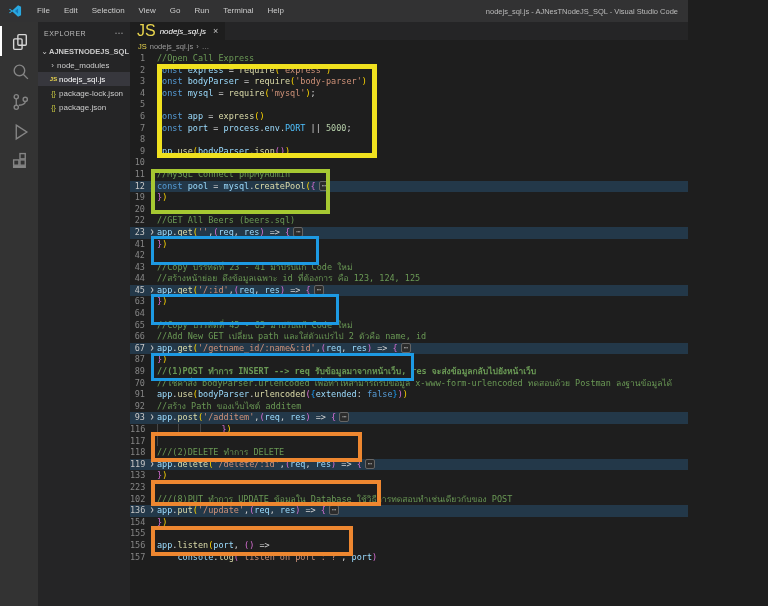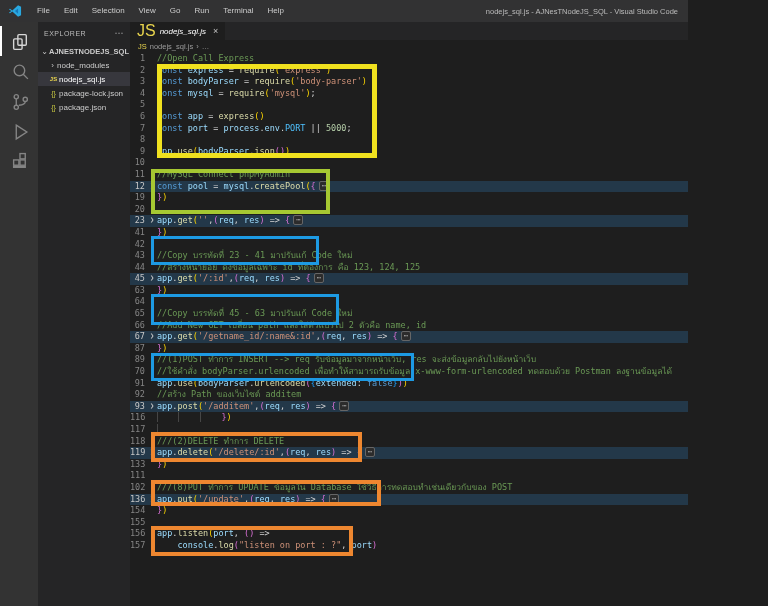--- a/index.html
+++ b/index.html
@@ -176,43 +176,44 @@
           <div class="row"><span class="ln">5</span><span class="fold"></span><span class="txt"></span></div>
           <div class="row"><span class="ln">6</span><span class="fold"></span><span class="txt"><span class="t-k" style="color: rgb(86, 156, 214);">const </span><span class="t-v" style="color: rgb(156, 220, 254);">app</span><span class="t-pl" style="color: rgb(212, 212, 212);"> = </span><span class="t-f" style="color: rgb(220, 220, 170);">express</span><span class="t-p1" style="color: rgb(255, 215, 0);">()</span></span></div>
           <div class="row"><span class="ln">7</span><span class="fold"></span><span class="txt"><span class="t-k" style="color: rgb(86, 156, 214);">const </span><span class="t-v" style="color: rgb(156, 220, 254);">port</span><span class="t-pl" style="color: rgb(212, 212, 212);"> = </span><span class="t-v" style="color: rgb(156, 220, 254);">process</span><span class="t-pl" style="color: rgb(212, 212, 212);">.</span><span class="t-v" style="color: rgb(156, 220, 254);">env</span><span class="t-pl" style="color: rgb(212, 212, 212);">.</span><span class="t-cp" style="color: rgb(79, 193, 255);">PORT</span><span class="t-pl" style="color: rgb(212, 212, 212);"> || </span><span class="t-nu" style="color: rgb(181, 206, 168);">5000</span><span class="t-pl" style="color: rgb(212, 212, 212);">;</span></span></div>
           <div class="row"><span class="ln">8</span><span class="fold"></span><span class="txt"></span></div>
           <div class="row"><span class="ln">9</span><span class="fold"></span><span class="txt"><span class="t-v" style="color: rgb(156, 220, 254);">app</span><span class="t-pl" style="color: rgb(212, 212, 212);">.</span><span class="t-f" style="color: rgb(220, 220, 170);">use</span><span class="t-p1" style="color: rgb(255, 215, 0);">(</span><span class="t-v" style="color: rgb(156, 220, 254);">bodyParser</span><span class="t-pl" style="color: rgb(212, 212, 212);">.</span><span class="t-f" style="color: rgb(220, 220, 170);">json</span><span class="t-p2" style="color: rgb(218, 112, 214);">()</span><span class="t-p1" style="color: rgb(255, 215, 0);">)</span></span></div>
           <div class="row"><span class="ln">10</span><span class="fold"></span><span class="txt"></span></div>
           <div class="row"><span class="ln">11</span><span class="fold"></span><span class="txt"><span class="t-c" style="color: rgb(106, 153, 85);">//MySQL Connect phpMyAdmin</span></span></div>
           <div class="row hl"><span class="ln">12</span><span class="fold">❯</span><span class="txt"><span class="t-k" style="color: rgb(86, 156, 214);">const </span><span class="t-v" style="color: rgb(156, 220, 254);">pool</span><span class="t-pl" style="color: rgb(212, 212, 212);"> = </span><span class="t-v" style="color: rgb(156, 220, 254);">mysql</span><span class="t-pl" style="color: rgb(212, 212, 212);">.</span><span class="t-f" style="color: rgb(220, 220, 170);">createPool</span><span class="t-p1" style="color: rgb(255, 215, 0);">(</span><span class="t-p2" style="color: rgb(218, 112, 214);">{</span><span class="t-bd" style="color: rgb(200, 200, 200);">⋯</span></span></div>
           <div class="row"><span class="ln">19</span><span class="fold"></span><span class="txt"><span class="t-p2" style="color: rgb(218, 112, 214);">}</span><span class="t-p1" style="color: rgb(255, 215, 0);">)</span></span></div>
           <div class="row"><span class="ln">20</span><span class="fold"></span><span class="txt"></span></div>
+          <div class="row"><span class="ln">22</span><span class="fold"></span><span class="txt"><span class="t-c" style="color: rgb(106, 153, 85);">//GET All Beers (beers.sql)</span></span></div>
           <div class="row hl"><span class="ln">23</span><span class="fold">❯</span><span class="txt"><span class="t-v" style="color: rgb(156, 220, 254);">app</span><span class="t-pl" style="color: rgb(212, 212, 212);">.</span><span class="t-f" style="color: rgb(220, 220, 170);">get</span><span class="t-p1" style="color: rgb(255, 215, 0);">(</span><span class="t-s" style="color: rgb(206, 145, 120);">''</span><span class="t-pl" style="color: rgb(212, 212, 212);">,</span><span class="t-p2" style="color: rgb(218, 112, 214);">(</span><span class="t-v" style="color: rgb(156, 220, 254);">req</span><span class="t-pl" style="color: rgb(212, 212, 212);">, </span><span class="t-v" style="color: rgb(156, 220, 254);">res</span><span class="t-p2" style="color: rgb(218, 112, 214);">)</span><span class="t-pl" style="color: rgb(212, 212, 212);"> =&gt; </span><span class="t-p2" style="color: rgb(218, 112, 214);">{</span><span class="t-bd" style="color: rgb(200, 200, 200);">⋯</span></span></div>
           <div class="row"><span class="ln">41</span><span class="fold"></span><span class="txt"><span class="t-p2" style="color: rgb(218, 112, 214);">}</span><span class="t-p1" style="color: rgb(255, 215, 0);">)</span></span></div>
           <div class="row"><span class="ln">42</span><span class="fold"></span><span class="txt"></span></div>
           <div class="row"><span class="ln">43</span><span class="fold"></span><span class="txt"><span class="t-c" style="color: rgb(106, 153, 85);">//Copy บรรทัดที่ 23 - 41 มาปรับแก้ Code ใหม่</span></span></div>
           <div class="row"><span class="ln">44</span><span class="fold"></span><span class="txt"><span class="t-c" style="color: rgb(106, 153, 85);">//สร้างหน้าย่อย ดึงข้อมูลเฉพาะ id ที่ต้องการ คือ 123, 124, 125</span></span></div>
           <div class="row hl"><span class="ln">45</span><span class="fold">❯</span><span class="txt"><span class="t-v" style="color: rgb(156, 220, 254);">app</span><span class="t-pl" style="color: rgb(212, 212, 212);">.</span><span class="t-f" style="color: rgb(220, 220, 170);">get</span><span class="t-p1" style="color: rgb(255, 215, 0);">(</span><span class="t-s" style="color: rgb(206, 145, 120);">'/:id'</span><span class="t-pl" style="color: rgb(212, 212, 212);">,</span><span class="t-p2" style="color: rgb(218, 112, 214);">(</span><span class="t-v" style="color: rgb(156, 220, 254);">req</span><span class="t-pl" style="color: rgb(212, 212, 212);">, </span><span class="t-v" style="color: rgb(156, 220, 254);">res</span><span class="t-p2" style="color: rgb(218, 112, 214);">)</span><span class="t-pl" style="color: rgb(212, 212, 212);"> =&gt; </span><span class="t-p2" style="color: rgb(218, 112, 214);">{</span><span class="t-bd" style="color: rgb(200, 200, 200);">⋯</span></span></div>
           <div class="row"><span class="ln">63</span><span class="fold"></span><span class="txt"><span class="t-p2" style="color: rgb(218, 112, 214);">}</span><span class="t-p1" style="color: rgb(255, 215, 0);">)</span></span></div>
           <div class="row"><span class="ln">64</span><span class="fold"></span><span class="txt"></span></div>
           <div class="row"><span class="ln">65</span><span class="fold"></span><span class="txt"><span class="t-c" style="color: rgb(106, 153, 85);">//Copy บรรทัดที่ 45 - 63 มาปรับแก้ Code ใหม่</span></span></div>
           <div class="row"><span class="ln">66</span><span class="fold"></span><span class="txt"><span class="t-c" style="color: rgb(106, 153, 85);">//Add New GET เปลี่ยน path และใส่ตัวแปรไป 2 ตัวคือ name, id</span></span></div>
           <div class="row hl"><span class="ln">67</span><span class="fold">❯</span><span class="txt"><span class="t-v" style="color: rgb(156, 220, 254);">app</span><span class="t-pl" style="color: rgb(212, 212, 212);">.</span><span class="t-f" style="color: rgb(220, 220, 170);">get</span><span class="t-p1" style="color: rgb(255, 215, 0);">(</span><span class="t-s" style="color: rgb(206, 145, 120);">'/getname_id/:name&amp;:id'</span><span class="t-pl" style="color: rgb(212, 212, 212);">,</span><span class="t-p2" style="color: rgb(218, 112, 214);">(</span><span class="t-v" style="color: rgb(156, 220, 254);">req</span><span class="t-pl" style="color: rgb(212, 212, 212);">, </span><span class="t-v" style="color: rgb(156, 220, 254);">res</span><span class="t-p2" style="color: rgb(218, 112, 214);">)</span><span class="t-pl" style="color: rgb(212, 212, 212);"> =&gt; </span><span class="t-p2" style="color: rgb(218, 112, 214);">{</span><span class="t-bd" style="color: rgb(200, 200, 200);">⋯</span></span></div>
           <div class="row"><span class="ln">87</span><span class="fold"></span><span class="txt"><span class="t-p2" style="color: rgb(218, 112, 214);">}</span><span class="t-p1" style="color: rgb(255, 215, 0);">)</span></span></div>
-          <div class="row"><span class="ln">89</span><span class="fold"></span><span class="txt"><span class="t-c" style="color: rgb(106, 153, 85);">//(1)POST ทำการ INSERT --&gt; req รับข้อมูลมาจากหน้าเว็บ, res จะส่งข้อมูลกลับไปยังหน้าเว็บ</span></span></div>
+          <div class="row"><span class="ln">89</span><span class="fold"></span><span class="txt"><span class="t-c" style="color: rgb(106, 153, 85); font-weight: bold;">//(1)POST ทำการ INSERT --&gt; req รับข้อมูลมาจากหน้าเว็บ, res จะส่งข้อมูลกลับไปยังหน้าเว็บ</span></span></div>
           <div class="row"><span class="ln">70</span><span class="fold"></span><span class="txt"><span class="t-c" style="color: rgb(106, 153, 85);">//ใช้คำสั่ง bodyParser.urlencoded เพื่อทำให้สามารถรับข้อมูล x-www-form-urlencoded ทดสอบด้วย Postman ลงฐานข้อมูลได้</span></span></div>
           <div class="row"><span class="ln">91</span><span class="fold"></span><span class="txt"><span class="t-v" style="color: rgb(156, 220, 254);">app</span><span class="t-pl" style="color: rgb(212, 212, 212);">.</span><span class="t-f" style="color: rgb(220, 220, 170);">use</span><span class="t-p1" style="color: rgb(255, 215, 0);">(</span><span class="t-v" style="color: rgb(156, 220, 254);">bodyParser</span><span class="t-pl" style="color: rgb(212, 212, 212);">.</span><span class="t-f" style="color: rgb(220, 220, 170);">urlencoded</span><span class="t-p2" style="color: rgb(218, 112, 214);">(</span><span class="t-p3" style="color: rgb(23, 159, 255);">{</span><span class="t-v" style="color: rgb(156, 220, 254);">extended</span><span class="t-pl" style="color: rgb(212, 212, 212);">: </span><span class="t-k" style="color: rgb(86, 156, 214);">false</span><span class="t-p3" style="color: rgb(23, 159, 255);">}</span><span class="t-p2" style="color: rgb(218, 112, 214);">)</span><span class="t-p1" style="color: rgb(255, 215, 0);">)</span></span></div>
           <div class="row"><span class="ln">92</span><span class="fold"></span><span class="txt"><span class="t-c" style="color: rgb(106, 153, 85);">//สร้าง Path ของเว็บไซต์ additem</span></span></div>
           <div class="row hl"><span class="ln">93</span><span class="fold">❯</span><span class="txt"><span class="t-v" style="color: rgb(156, 220, 254);">app</span><span class="t-pl" style="color: rgb(212, 212, 212);">.</span><span class="t-f" style="color: rgb(220, 220, 170);">post</span><span class="t-p1" style="color: rgb(255, 215, 0);">(</span><span class="t-s" style="color: rgb(206, 145, 120);">'/additem'</span><span class="t-pl" style="color: rgb(212, 212, 212);">,</span><span class="t-p2" style="color: rgb(218, 112, 214);">(</span><span class="t-v" style="color: rgb(156, 220, 254);">req</span><span class="t-pl" style="color: rgb(212, 212, 212);">, </span><span class="t-v" style="color: rgb(156, 220, 254);">res</span><span class="t-p2" style="color: rgb(218, 112, 214);">)</span><span class="t-pl" style="color: rgb(212, 212, 212);"> =&gt; </span><span class="t-p2" style="color: rgb(218, 112, 214);">{</span><span class="t-bd" style="color: rgb(200, 200, 200);">⋯</span></span></div>
           <div class="row"><span class="ln">116</span><span class="fold"></span><span class="txt"><span class="t-g" style="color: rgb(212, 212, 212);">    </span><span class="t-g" style="color: rgb(212, 212, 212);">    </span><span class="t-g" style="color: rgb(212, 212, 212);">    </span><span class="t-p2" style="color: rgb(218, 112, 214);">}</span><span class="t-p1" style="color: rgb(255, 215, 0);">)</span></span></div>
           <div class="row"><span class="ln">117</span><span class="fold"></span><span class="txt"><span class="t-g" style="color: rgb(212, 212, 212);"> </span></span></div>
           <div class="row"><span class="ln">118</span><span class="fold"></span><span class="txt"><span class="t-c" style="color: rgb(106, 153, 85);">///(2)DELETE ทำการ DELETE</span></span></div>
           <div class="row hl"><span class="ln">119</span><span class="fold">❯</span><span class="txt"><span class="t-v" style="color: rgb(156, 220, 254);">app</span><span class="t-pl" style="color: rgb(212, 212, 212);">.</span><span class="t-f" style="color: rgb(220, 220, 170);">delete</span><span class="t-p1" style="color: rgb(255, 215, 0);">(</span><span class="t-s" style="color: rgb(206, 145, 120);">'/delete/:id'</span><span class="t-pl" style="color: rgb(212, 212, 212);">,</span><span class="t-p2" style="color: rgb(218, 112, 214);">(</span><span class="t-v" style="color: rgb(156, 220, 254);">req</span><span class="t-pl" style="color: rgb(212, 212, 212);">, </span><span class="t-v" style="color: rgb(156, 220, 254);">res</span><span class="t-p2" style="color: rgb(218, 112, 214);">)</span><span class="t-pl" style="color: rgb(212, 212, 212);"> =&gt; </span><span class="t-p2" style="color: rgb(218, 112, 214);">{</span><span class="t-bd" style="color: rgb(200, 200, 200);">⋯</span></span></div>
           <div class="row"><span class="ln">133</span><span class="fold"></span><span class="txt"><span class="t-p2" style="color: rgb(218, 112, 214);">}</span><span class="t-p1" style="color: rgb(255, 215, 0);">)</span></span></div>
-          <div class="row"><span class="ln">111</span><span class="fold"></span><span class="txt"></span></div>
+          <div class="row"><span class="ln">223</span><span class="fold"></span><span class="txt"></span></div>
           <div class="row"><span class="ln">102</span><span class="fold"></span><span class="txt"><span class="t-c" style="color: rgb(106, 153, 85);">///(8)PUT ทำการ UPDATE ข้อมูลใน Database ใช้วิธีการทดสอบทำเช่นเดียวกับของ POST</span></span></div>
           <div class="row hl"><span class="ln">136</span><span class="fold">❯</span><span class="txt"><span class="t-v" style="color: rgb(156, 220, 254);">app</span><span class="t-pl" style="color: rgb(212, 212, 212);">.</span><span class="t-f" style="color: rgb(220, 220, 170);">put</span><span class="t-p1" style="color: rgb(255, 215, 0);">(</span><span class="t-s" style="color: rgb(206, 145, 120);">'/update'</span><span class="t-pl" style="color: rgb(212, 212, 212);">,</span><span class="t-p2" style="color: rgb(218, 112, 214);">(</span><span class="t-v" style="color: rgb(156, 220, 254);">req</span><span class="t-pl" style="color: rgb(212, 212, 212);">, </span><span class="t-v" style="color: rgb(156, 220, 254);">res</span><span class="t-p2" style="color: rgb(218, 112, 214);">)</span><span class="t-pl" style="color: rgb(212, 212, 212);"> =&gt; </span><span class="t-p2" style="color: rgb(218, 112, 214);">{</span><span class="t-bd" style="color: rgb(200, 200, 200);">⋯</span></span></div>
           <div class="row"><span class="ln">154</span><span class="fold"></span><span class="txt"><span class="t-p2" style="color: rgb(218, 112, 214);">}</span><span class="t-p1" style="color: rgb(255, 215, 0);">)</span></span></div>
           <div class="row"><span class="ln">155</span><span class="fold"></span><span class="txt"></span></div>
           <div class="row"><span class="ln">156</span><span class="fold"></span><span class="txt"><span class="t-v" style="color: rgb(156, 220, 254);">app</span><span class="t-pl" style="color: rgb(212, 212, 212);">.</span><span class="t-f" style="color: rgb(220, 220, 170);">listen</span><span class="t-p1" style="color: rgb(255, 215, 0);">(</span><span class="t-v" style="color: rgb(156, 220, 254);">port</span><span class="t-pl" style="color: rgb(212, 212, 212);">, </span><span class="t-p2" style="color: rgb(218, 112, 214);">()</span><span class="t-pl" style="color: rgb(212, 212, 212);"> =&gt;</span></span></div>
           <div class="row"><span class="ln">157</span><span class="fold"></span><span class="txt"><span class="t-pl" style="color: rgb(212, 212, 212);">    </span><span class="t-v" style="color: rgb(156, 220, 254);">console</span><span class="t-pl" style="color: rgb(212, 212, 212);">.</span><span class="t-f" style="color: rgb(220, 220, 170);">log</span><span class="t-p2" style="color: rgb(218, 112, 214);">(</span><span class="t-s" style="color: rgb(206, 145, 120);">"listen on port : ?"</span><span class="t-pl" style="color: rgb(212, 212, 212);">, </span><span class="t-v" style="color: rgb(156, 220, 254);">port</span><span class="t-p2" style="color: rgb(218, 112, 214);">)</span></span></div>
           <div class="anno" style="left: 27px; top: 11px; width: 220px; height: 94px; border: 5px solid rgb(240, 225, 31);"></div>
           <div class="anno" style="left: 21px; top: 116px; width: 179px; height: 45px; border: 4px solid rgb(166, 200, 50);"></div>
           <div class="anno" style="left: 21px; top: 183px; width: 168px; height: 29px; border: 3px solid rgb(29, 154, 227);"></div>
           <div class="anno" style="left: 21px; top: 241px; width: 188px; height: 31px; border: 3px solid rgb(29, 154, 227);"></div>

